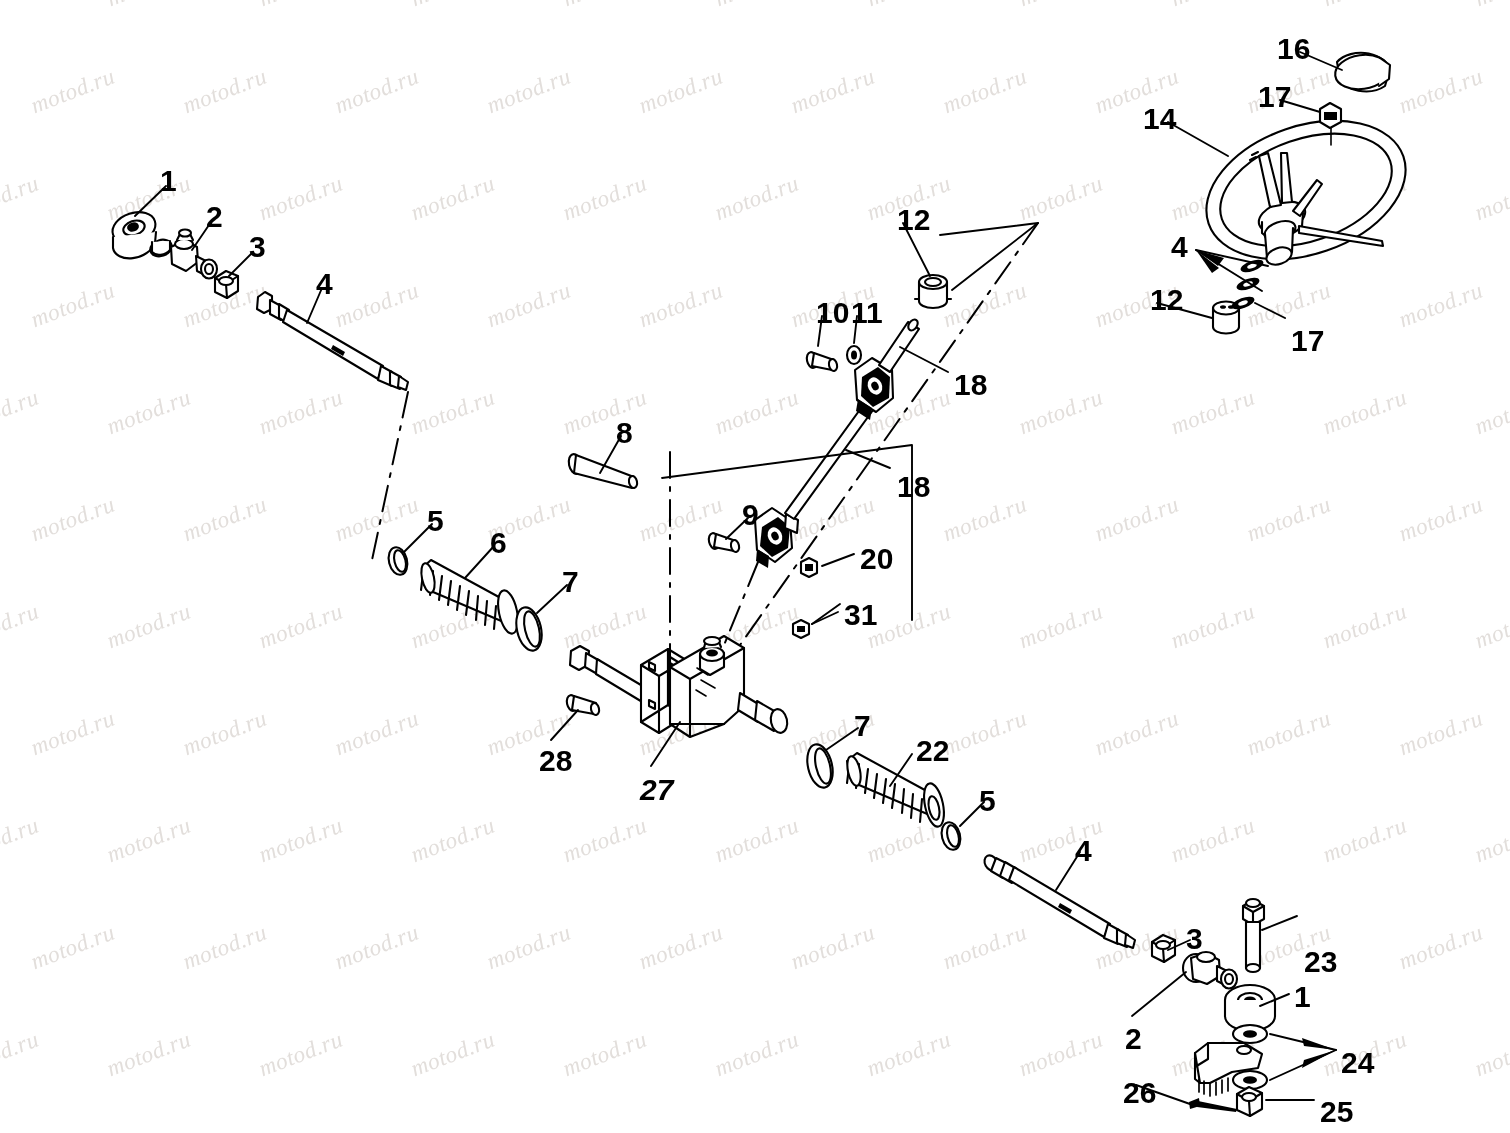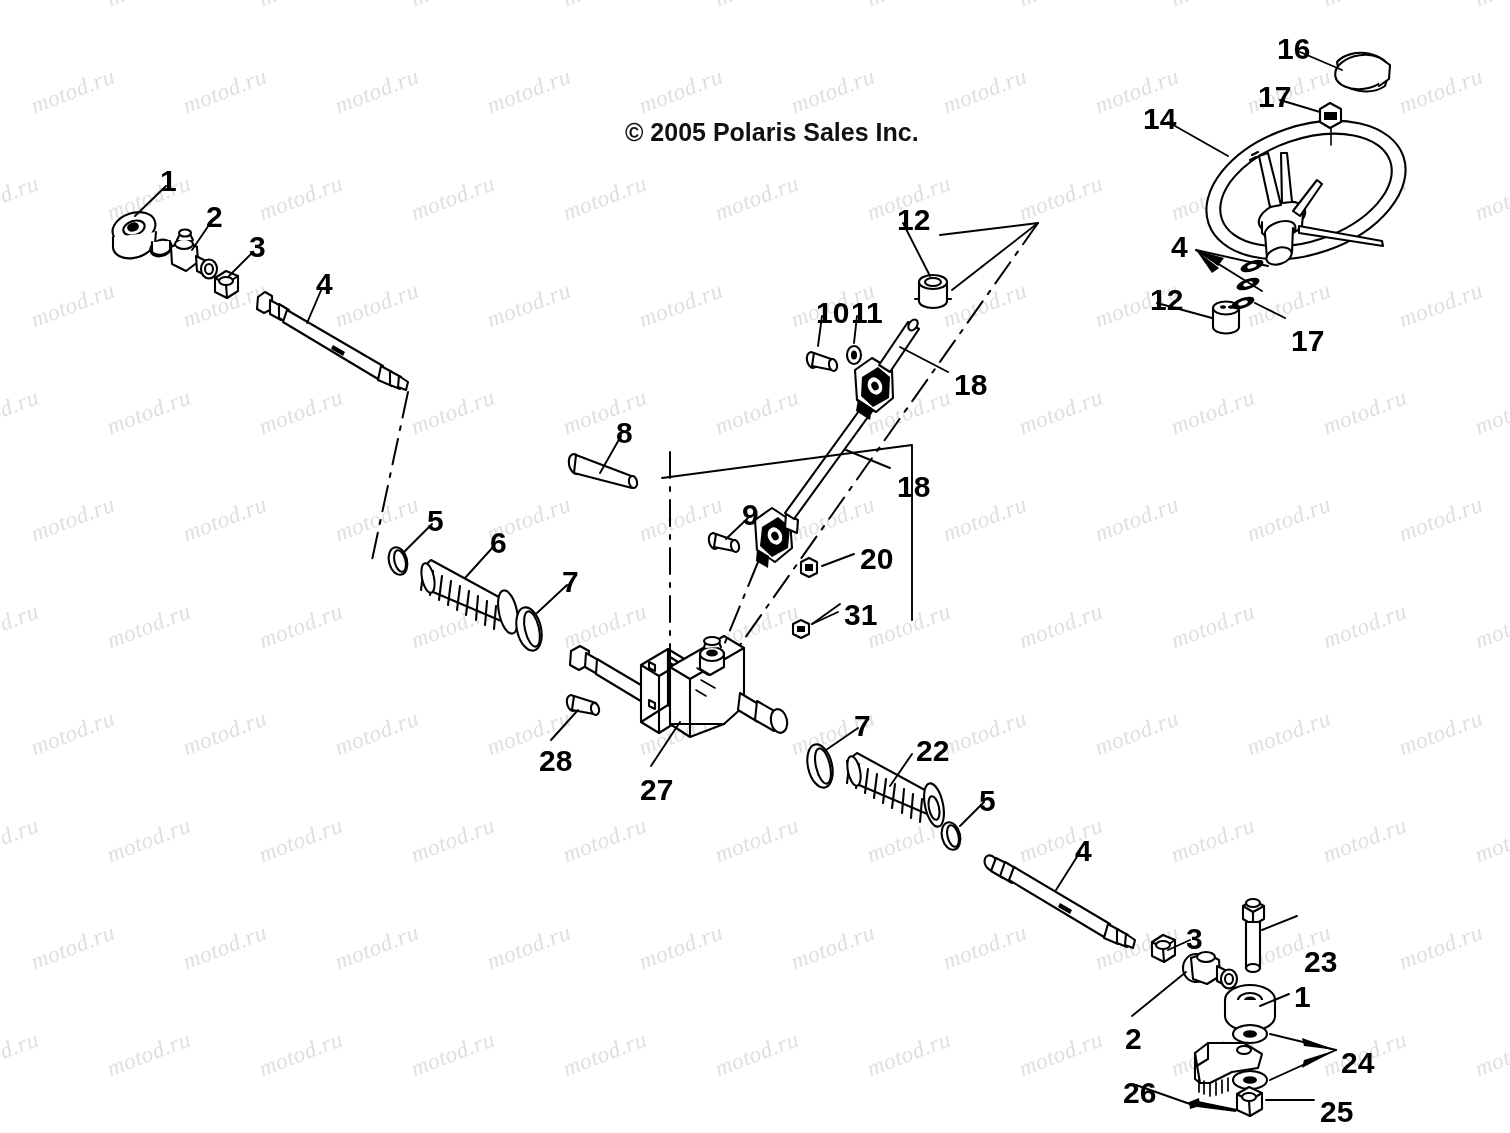--- a/index.html
+++ b/index.html
@@ -546,25 +546,24 @@
       <div class="cal" style="left: 1291px; top: 326px;">17</div>
       <div class="cal" style="left: 954px; top: 370px;">18</div>
       <div class="cal" style="left: 897px; top: 472px;">18</div>
       <div class="cal" style="left: 860px; top: 544px;">20</div>
       <div class="cal" style="left: 844px; top: 600px;">31</div>
       <div class="cal" style="left: 916px; top: 736px;">22</div>
       <div class="cal" style="left: 1304px; top: 947px;">23</div>
       <div class="cal" style="left: 1341px; top: 1048px;">24</div>
       <div class="cal" style="left: 1320px; top: 1097px;">25</div>
       <div class="cal" style="left: 1123px; top: 1078px;">26</div>
-      <div class="cal" style="left: 640px; top: 775px;">27</div>
+      <div class="cal" style="left: 640px; top: 775px; font-style: italic;">27</div>
       <div class="cal" style="left: 539px; top: 746px;">28</div>
       <div class="cal" style="left: 1294px; top: 982px;">1</div>
       <div class="cal" style="left: 1125px; top: 1024px;">2</div>
       <div class="cal" style="left: 1186px; top: 924px;">3</div>
       <div class="cal" style="left: 1075px; top: 836px;">4</div>
       <div class="cal" style="left: 979px; top: 786px;">5</div>
       <div class="cal" style="left: 854px; top: 711px;">7</div>
     </div>
 
-  <div id="copyright" style="left: 625px; top: 118px;">© 2005 Polaris Sales Inc.</div>
 
 </div>
 
 </body></html>

